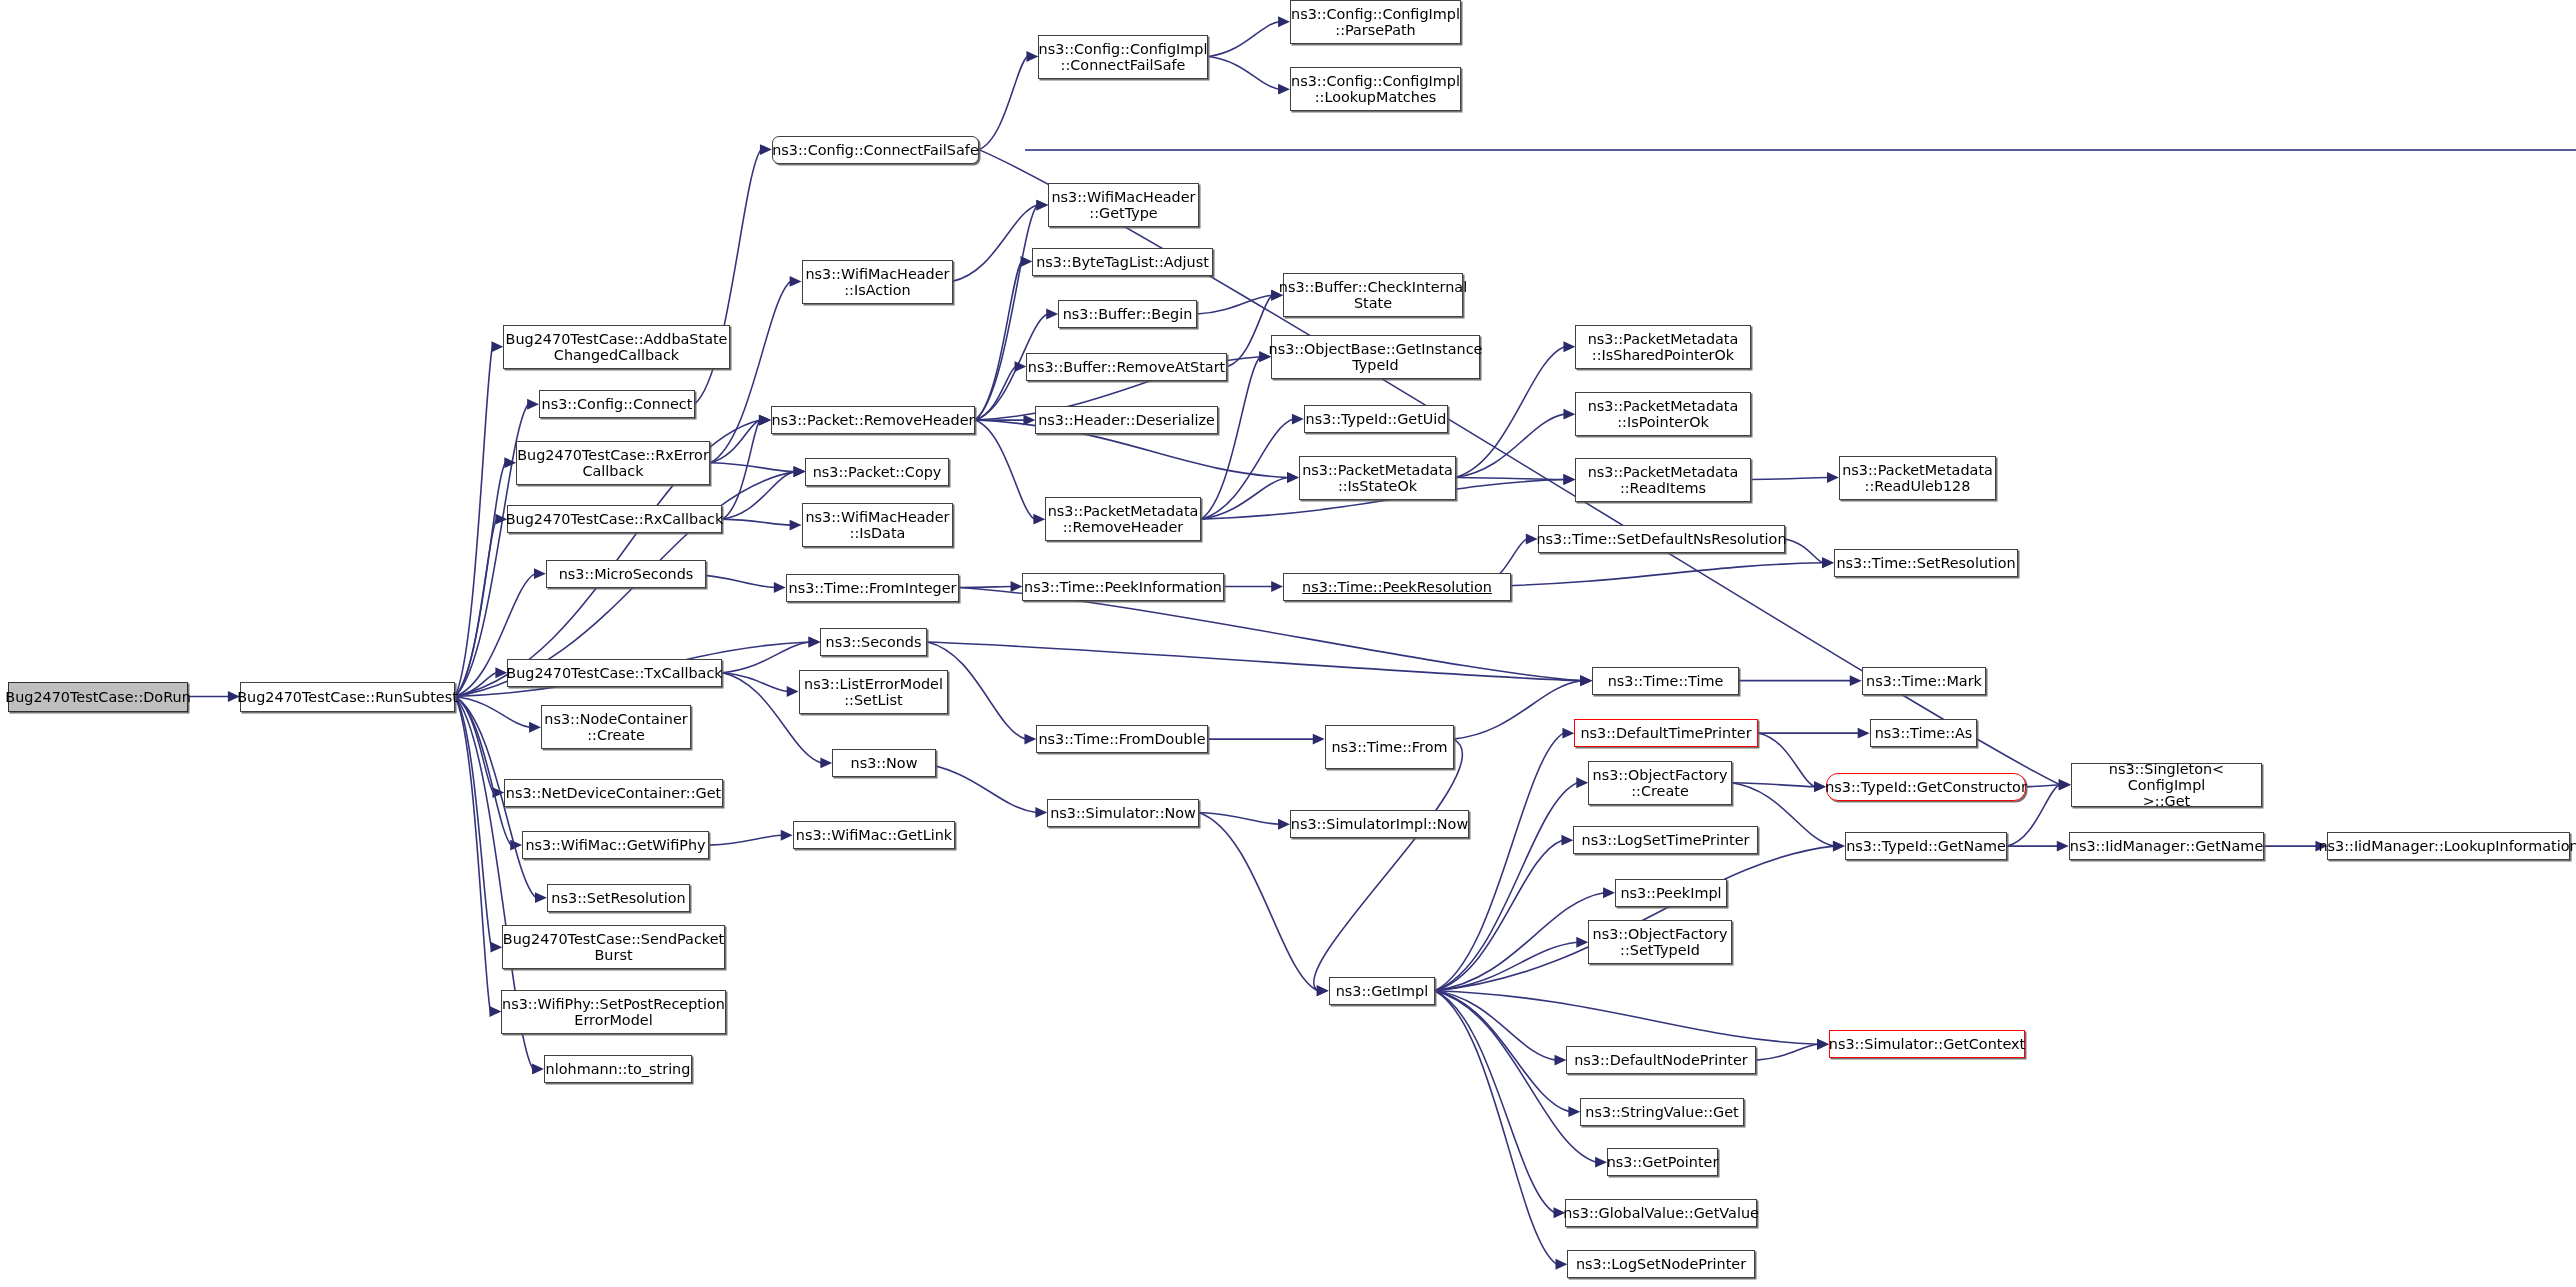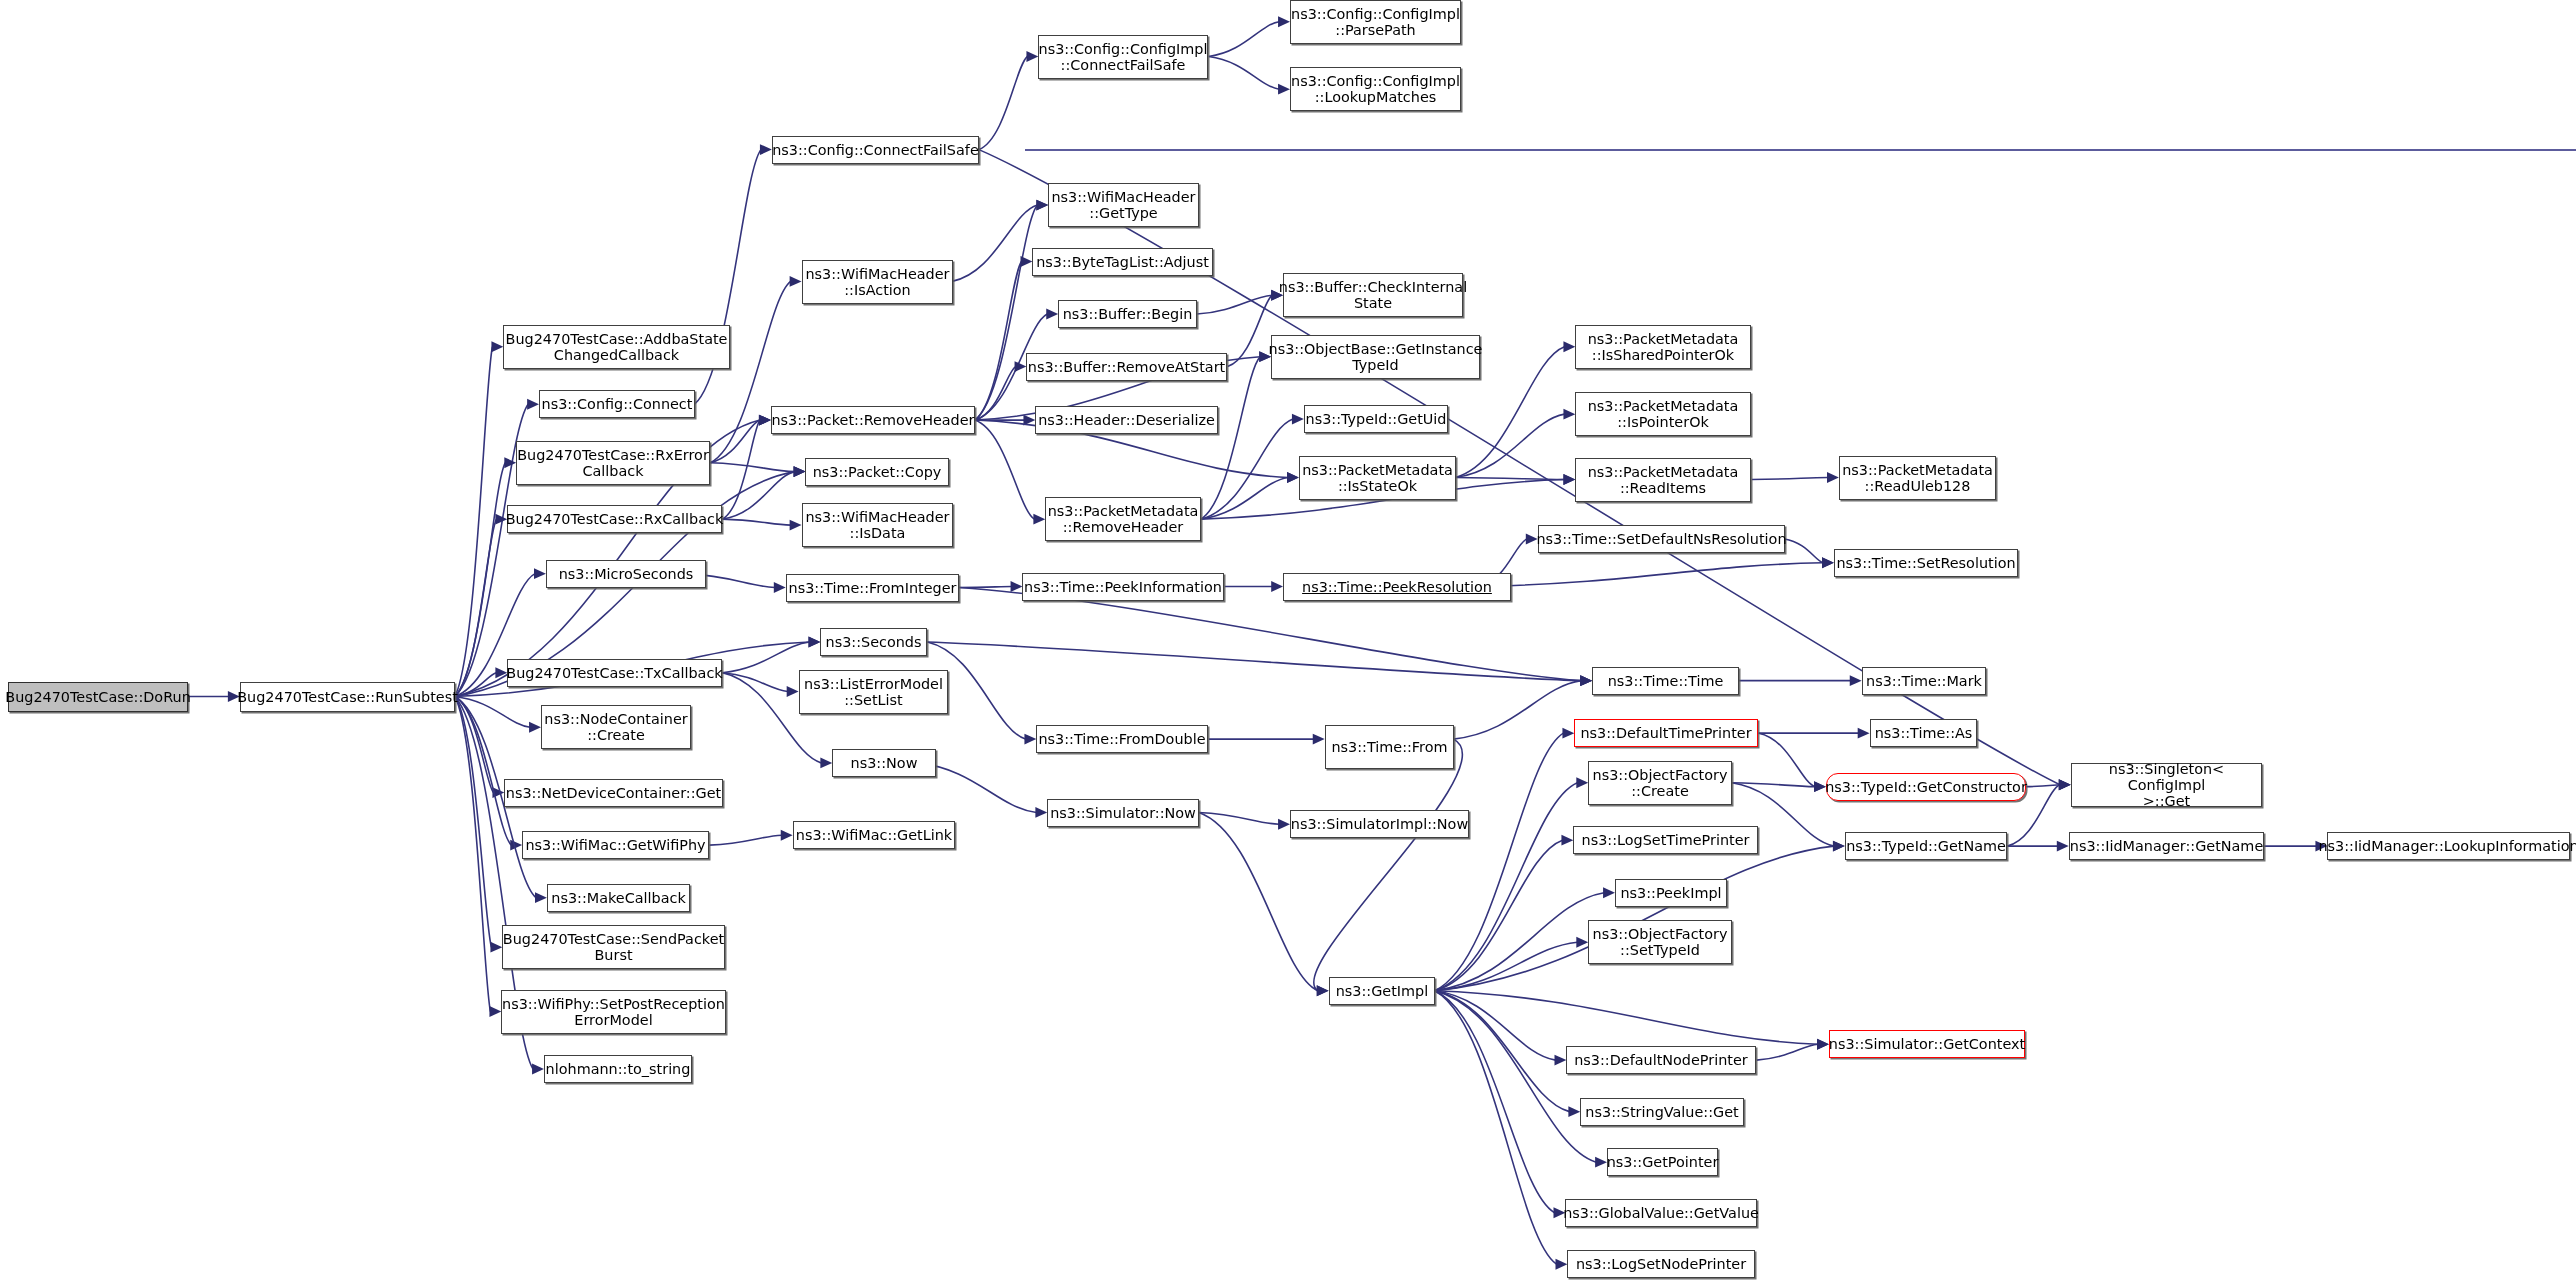--- a/index.html
+++ b/index.html
@@ -212,27 +212,27 @@
       <div class="node" style="left: 539px; top: 390px; width: 156px; height: 28px;"><span>ns3::Config::Connect</span></div>
       <div class="node" style="left: 516px; top: 441px; width: 194px; height: 44px;"><span>Bug2470TestCase::RxError
 Callback</span></div>
       <div class="node" style="left: 507px; top: 505px; width: 215px; height: 28px;"><span>Bug2470TestCase::RxCallback</span></div>
       <div class="node" style="left: 546px; top: 560px; width: 160px; height: 28px;"><span>ns3::MicroSeconds</span></div>
       <div class="node" style="left: 507px; top: 659px; width: 215px; height: 28px;"><span>Bug2470TestCase::TxCallback</span></div>
       <div class="node" style="left: 541px; top: 705px; width: 150px; height: 44px;"><span>ns3::NodeContainer
 ::Create</span></div>
       <div class="node" style="left: 504px; top: 779px; width: 219px; height: 28px;"><span>ns3::NetDeviceContainer::Get</span></div>
       <div class="node" style="left: 522px; top: 831px; width: 187px; height: 28px;"><span>ns3::WifiMac::GetWifiPhy</span></div>
-      <div class="node" style="left: 547px; top: 884px; width: 143px; height: 28px;"><span>ns3::MakeCallback</span></div>
+      <div class="node" style="left: 547px; top: 884px; width: 143px; height: 28px;"><span>ns3::SetResolution</span></div>
       <div class="node" style="left: 502px; top: 925px; width: 223px; height: 44px;"><span>Bug2470TestCase::SendPacket
 Burst</span></div>
       <div class="node" style="left: 501px; top: 990px; width: 225px; height: 44px;"><span>ns3::WifiPhy::SetPostReception
 ErrorModel</span></div>
       <div class="node" style="left: 544px; top: 1055px; width: 148px; height: 28px;"><span>nlohmann::to_string</span></div>
-      <div class="node" style="left: 772px; top: 136px; width: 207px; height: 28px;"><span>ns3::Config::ConnectFailSafe</span></div>
+      <div class="node" style="left: 772px; top: 136px; width: 207px; height: 28px; border-radius: 7px;"><span>ns3::Config::ConnectFailSafe</span></div>
       <div class="node" style="left: 802px; top: 260px; width: 151px; height: 44px;"><span>ns3::WifiMacHeader
 ::IsAction</span></div>
       <div class="node" style="left: 771px; top: 406px; width: 204px; height: 28px;"><span>ns3::Packet::RemoveHeader</span></div>
       <div class="node" style="left: 805px; top: 458px; width: 144px; height: 28px;"><span>ns3::Packet::Copy</span></div>
       <div class="node" style="left: 802px; top: 503px; width: 151px; height: 44px;"><span>ns3::WifiMacHeader
 ::IsData</span></div>
       <div class="node" style="left: 786px; top: 574px; width: 173px; height: 28px;"><span>ns3::Time::FromInteger</span></div>
       <div class="node" style="left: 820px; top: 628px; width: 107px; height: 28px;"><span>ns3::Seconds</span></div>
       <div class="node" style="left: 799px; top: 670px; width: 149px; height: 44px;"><span>ns3::ListErrorModel
 ::SetList</span></div>

